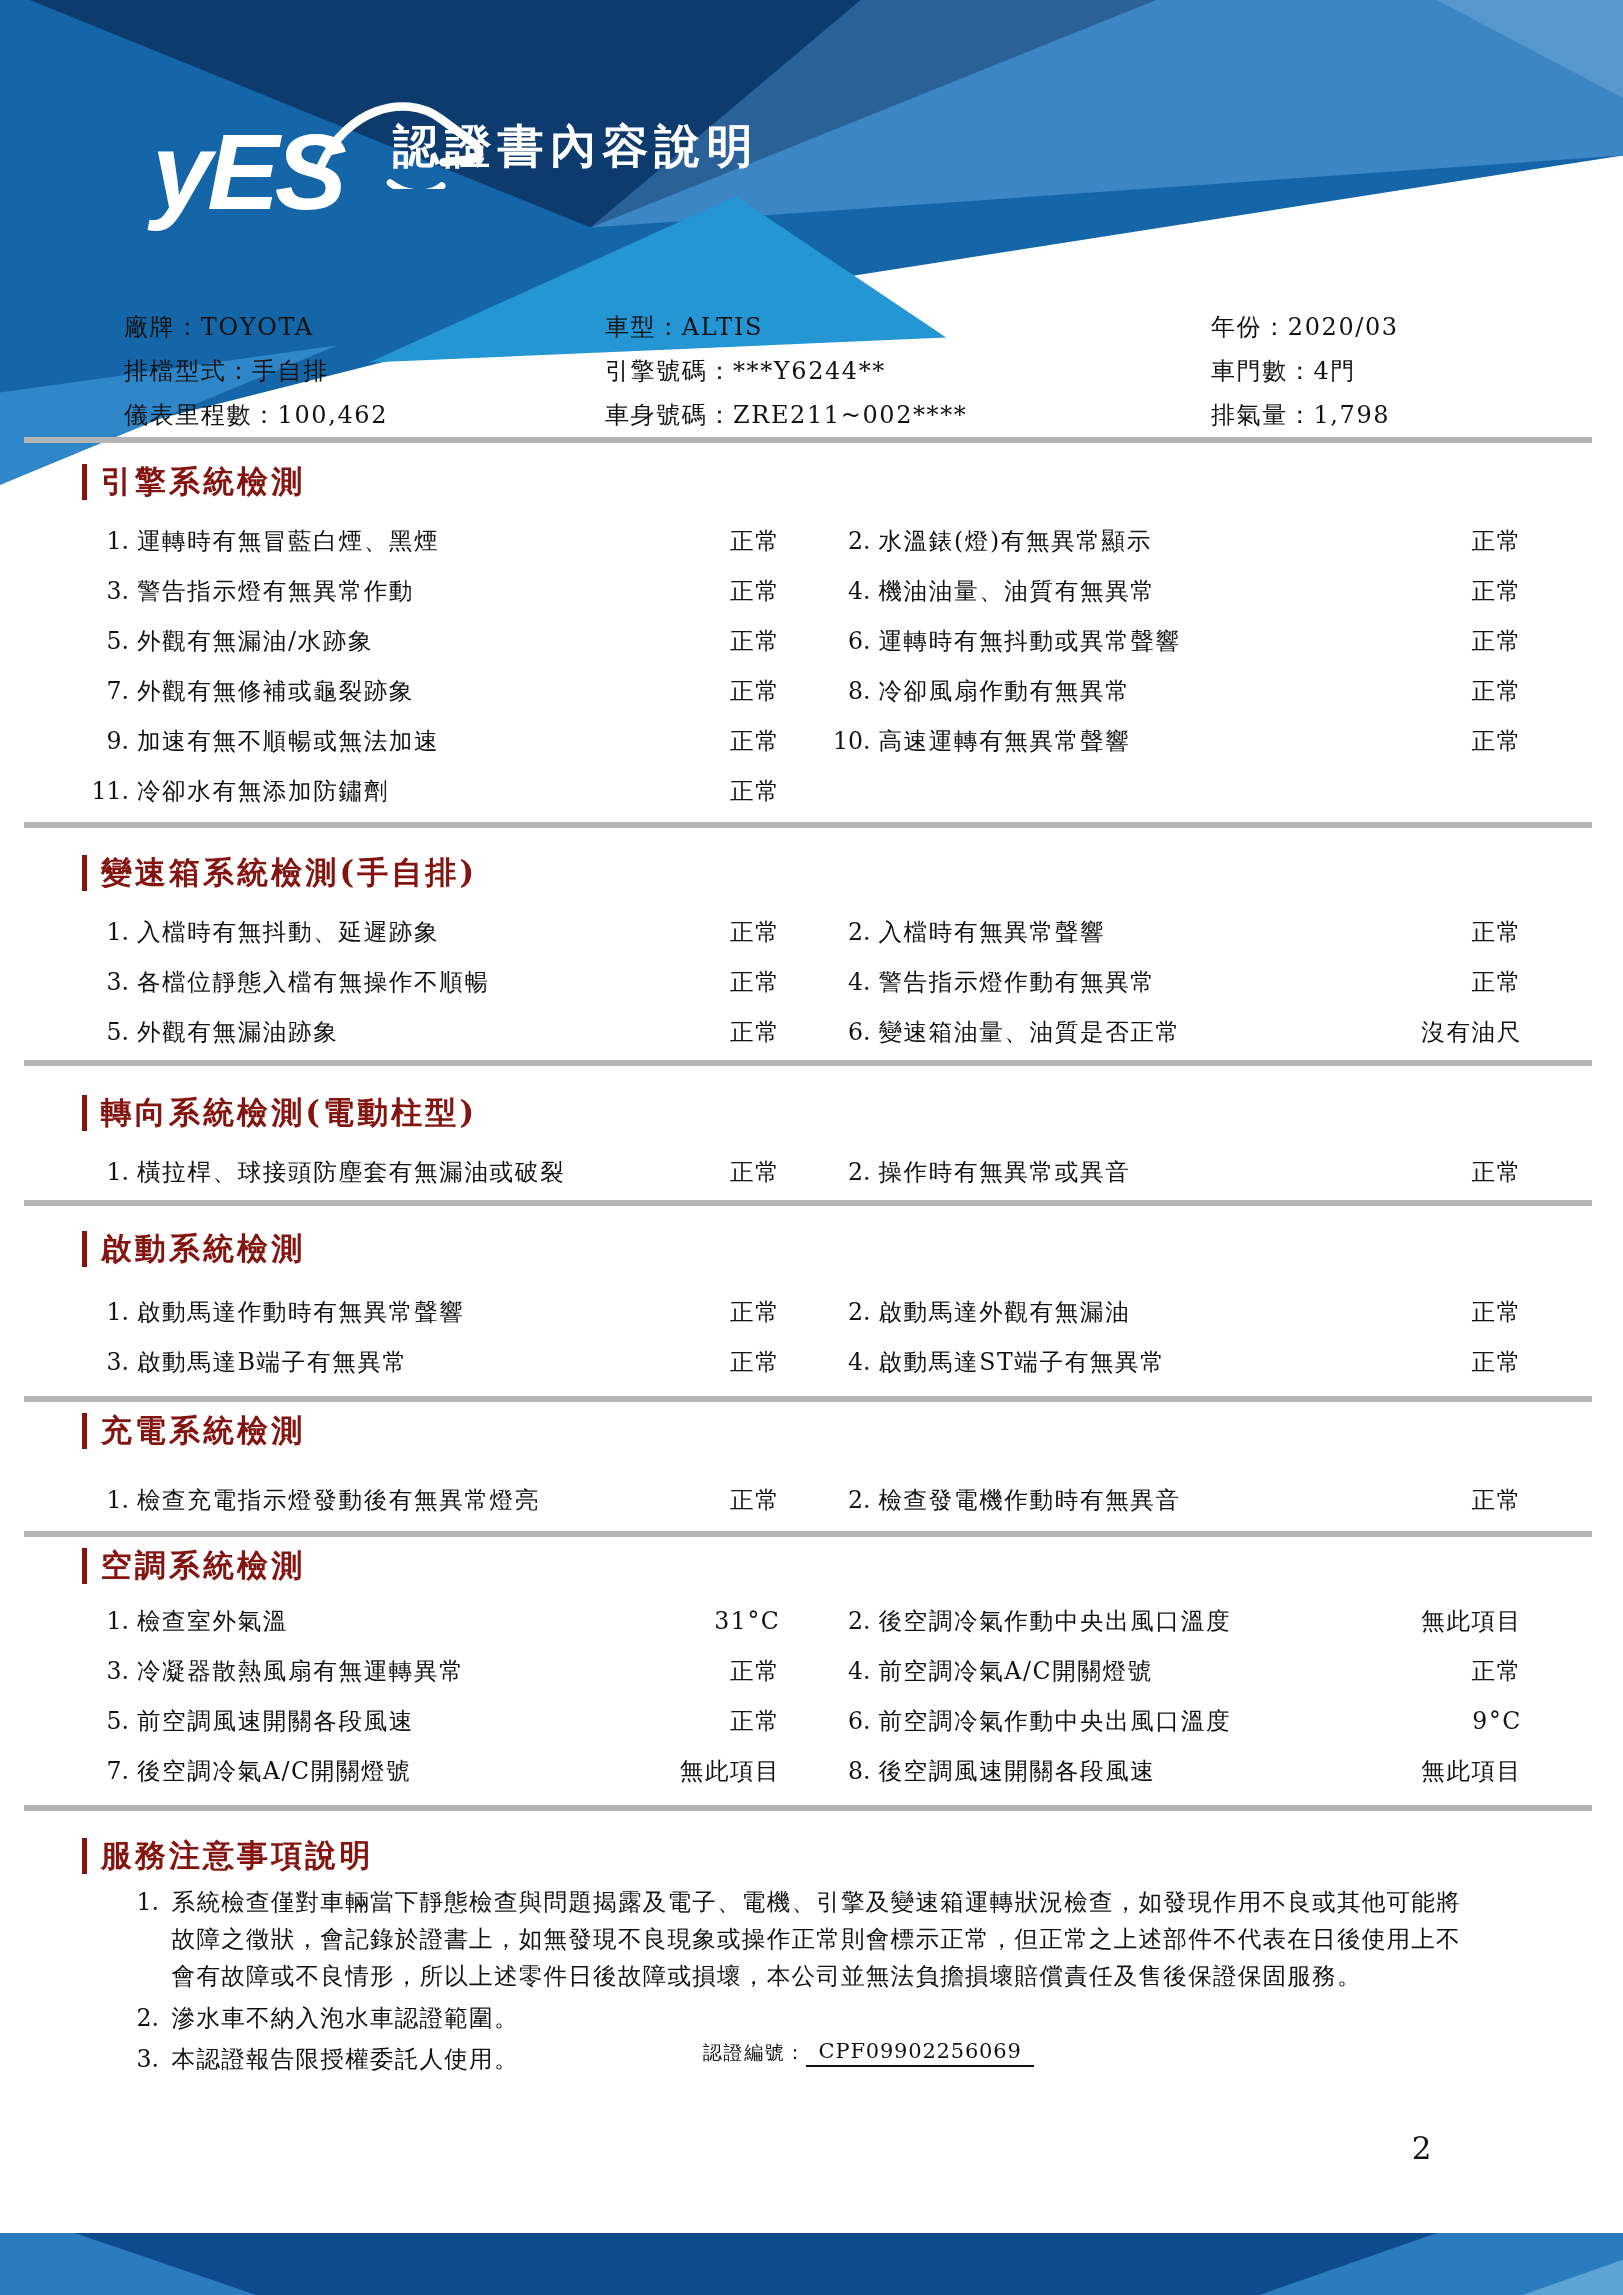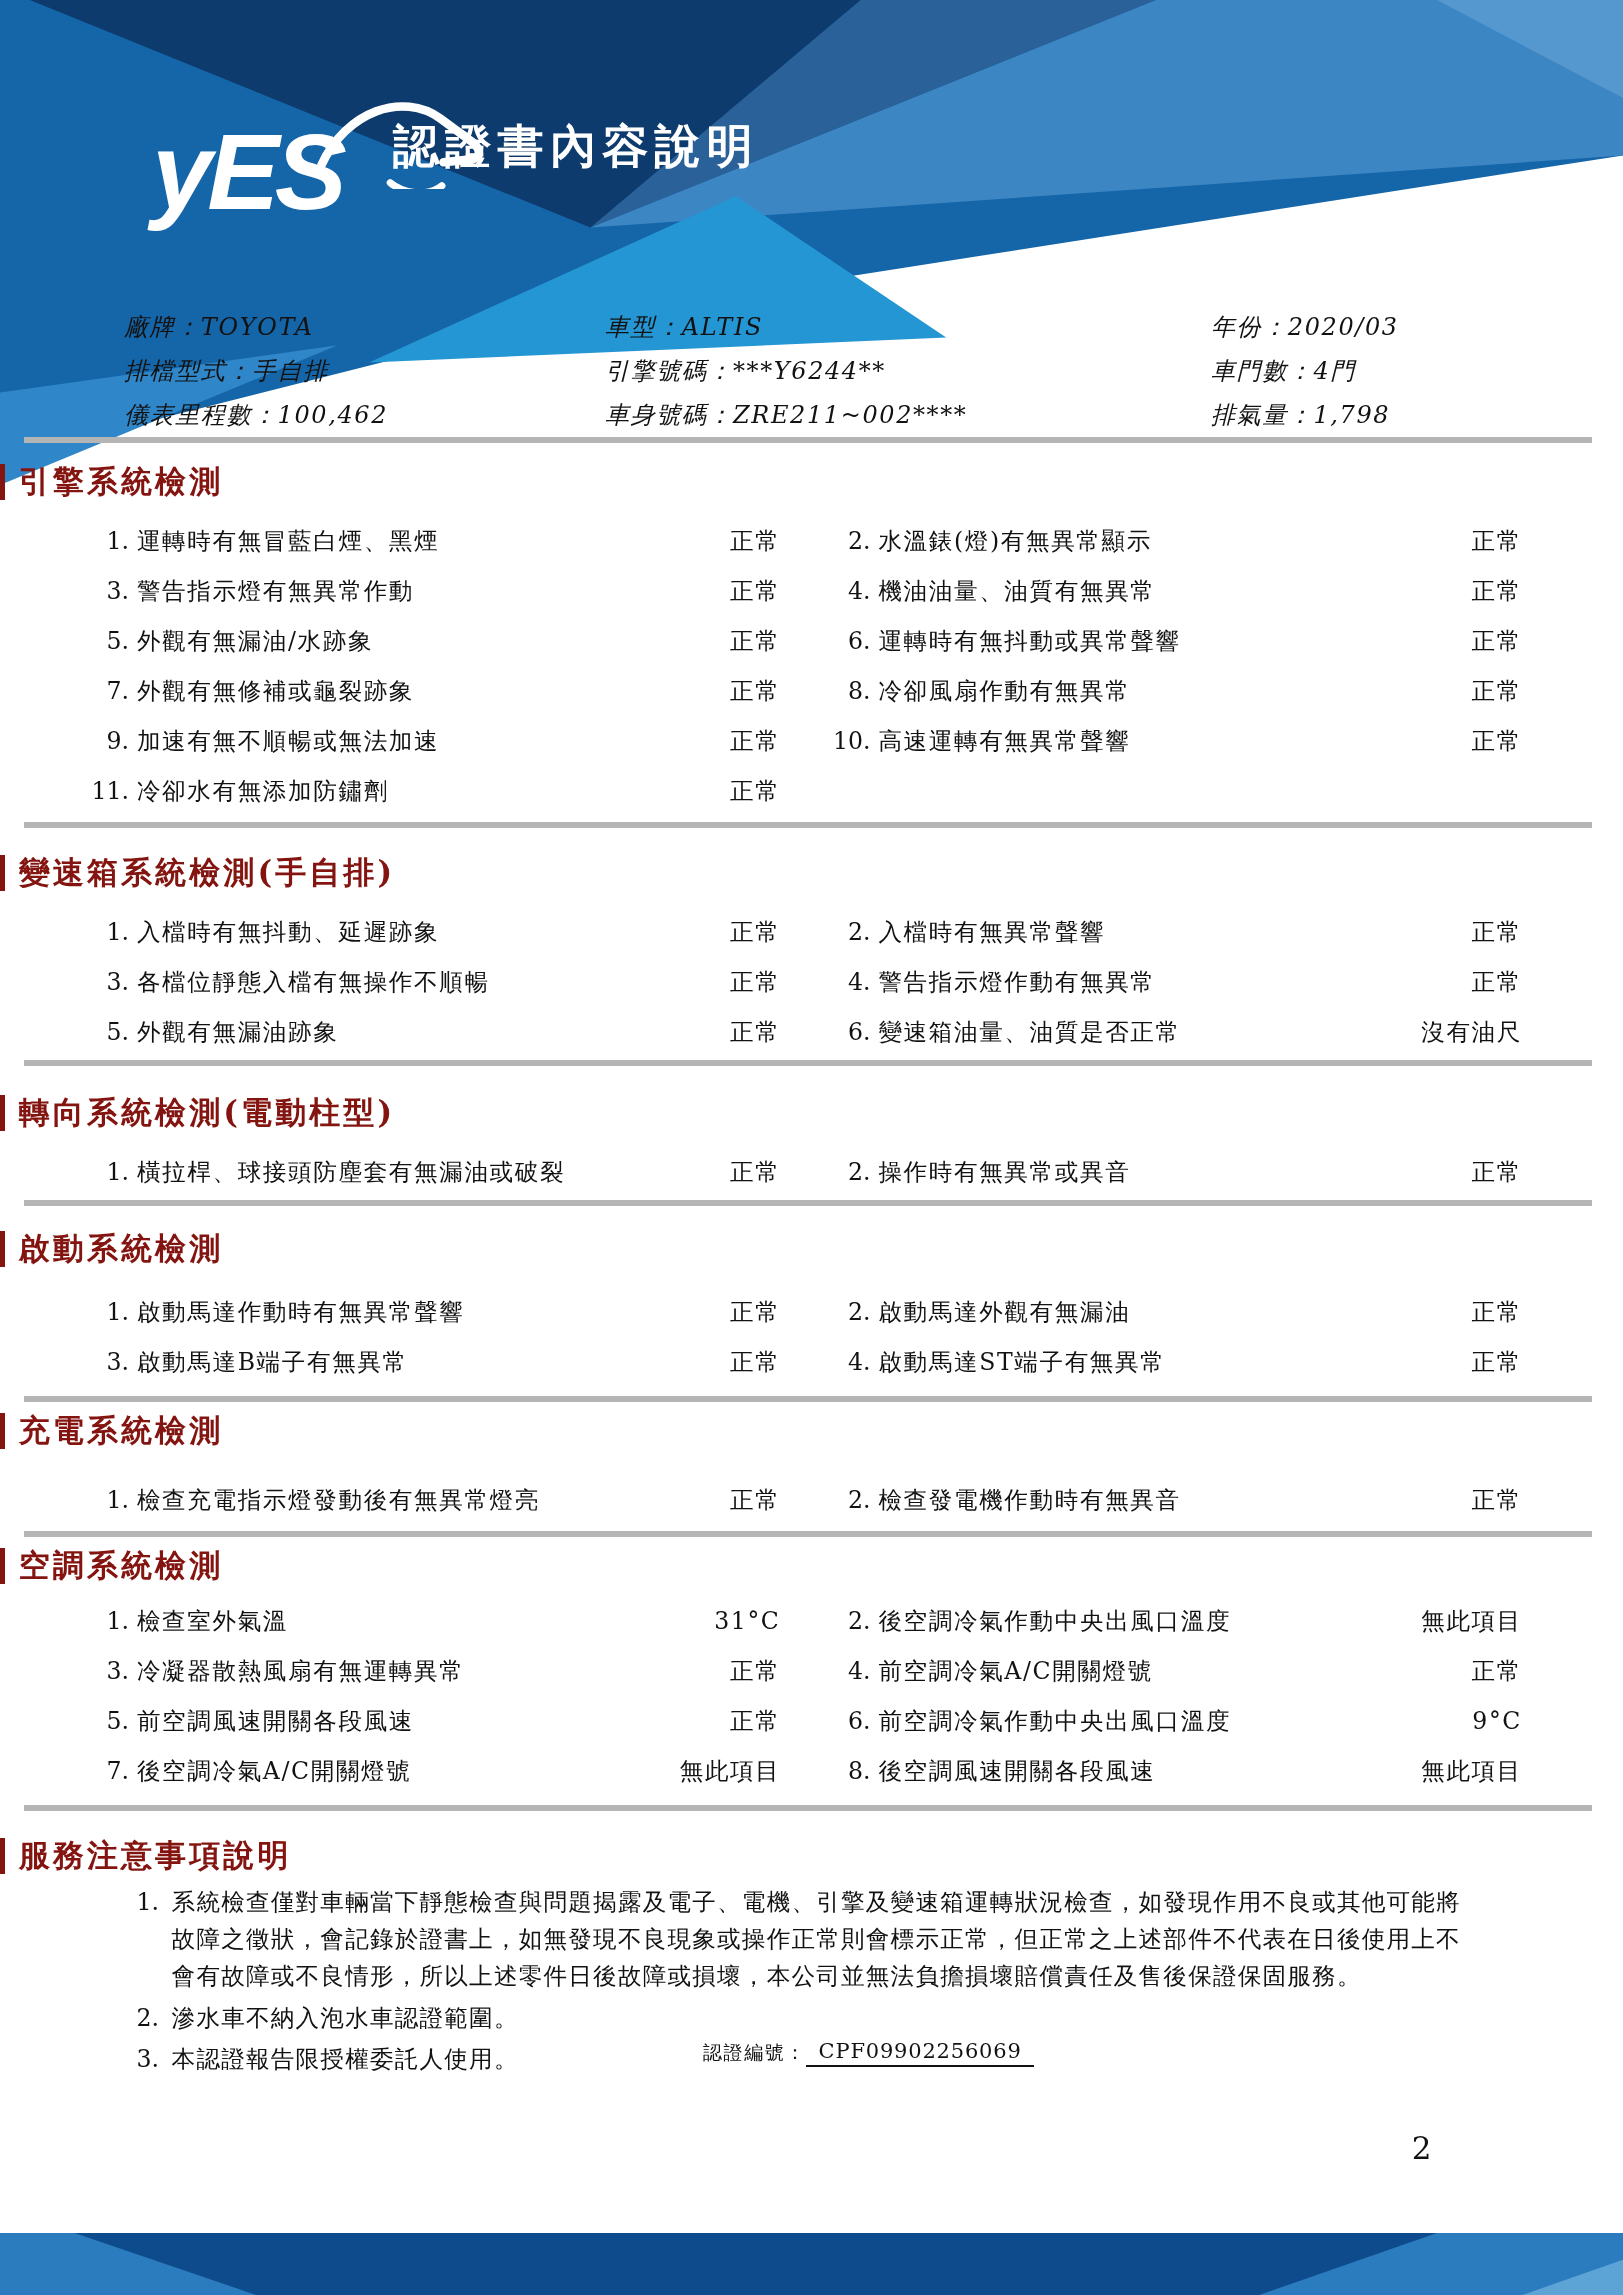--- a/index.html
+++ b/index.html
@@ -9,27 +9,27 @@
   .header-svg{position:absolute;top:0;left:0;}
   .logo{position:absolute;left:132px;top:118px;color:#fff;margin-left:20px;}
   .logo-text{font-family:"Liberation Sans",sans-serif;font-style:italic;font-weight:900;
              font-size:108px;letter-spacing:-4.7px;line-height:1;}
   .logo-car{position:absolute;left:163px;top:-31px;}
   .page-title{position:absolute;left:393px;top:119px;color:#fff;
               font-family:"Liberation Sans",sans-serif;font-weight:bold;font-size:46px;
               letter-spacing:6.3px;line-height:1.2;}
   
   .vehicle{position:absolute;top:305px;left:124px;right:47px;display:grid;
-           grid-template-columns:481px 606px 1fr;font-size:24px;font-style:italic;}
+           grid-template-columns:481px 606px 1fr;font-size:24px;}
   .vehicle .cell{height:44px;display:flex;align-items:center;letter-spacing:1.6px;}
   
   .sep{position:absolute;left:23.6px;right:31px;height:5.5px;background:#b5b5b5;}
   
   .sec{position:absolute;left:0;right:0;}
-  .sec-title{height:50px;display:flex;align-items:center;
+  .sec-title{padding-left:82px;height:50px;display:flex;align-items:center;
              color:#84140f;font-weight:bold;font-size:31px;letter-spacing:3.1px;}
   .sec-title .bar{width:4.7px;height:36px;background:#84140f;margin-right:14px;flex:none;}
   .items{margin-left:88px;margin-right:101px;display:grid;
          grid-template-columns:1fr 1fr;column-gap:49px;font-size:23.6px;}
   .item{display:flex;align-items:center;height:50px;}
   .item .num{width:41px;text-align:right;margin-right:7.9px;flex:none;}
   .item .label{flex:1;letter-spacing:1.6px;}
   .item .status{margin-left:9.4px;letter-spacing:1.6px;white-space:nowrap;}
   
   .notes-list{margin-left:124px;margin-top:3.1px;width:1351px;font-size:23.6px;}

